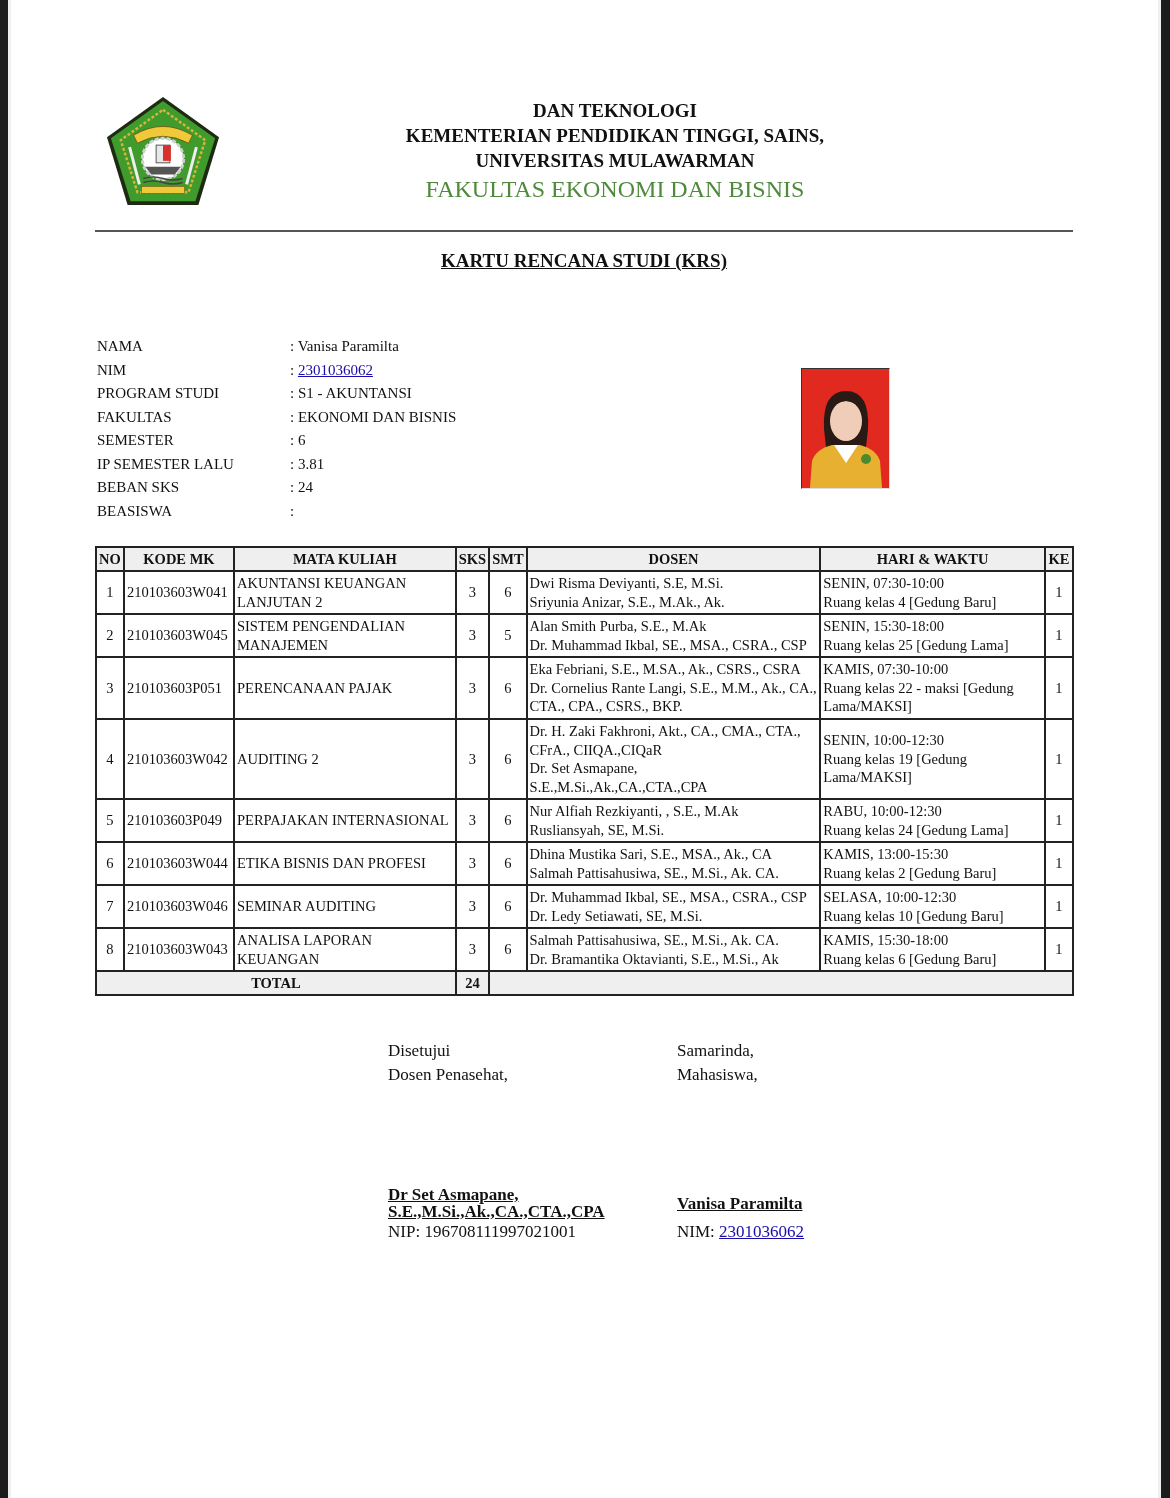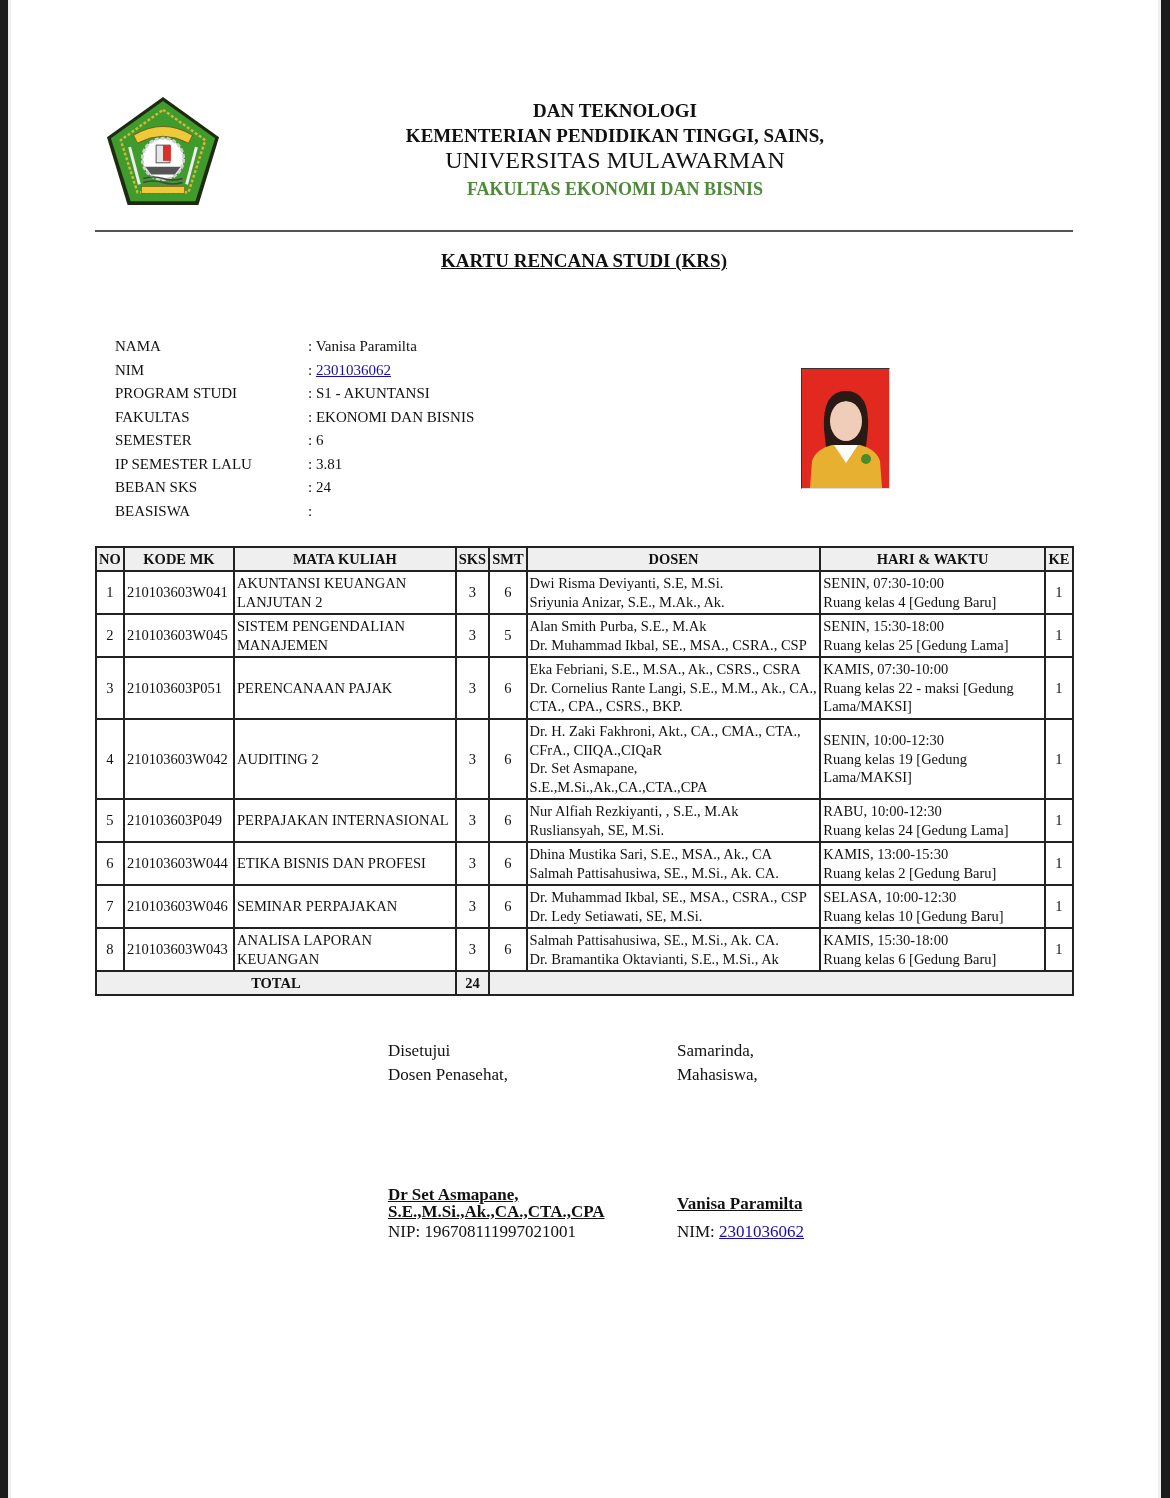--- a/index.html
+++ b/index.html
@@ -11,29 +11,29 @@
     }
     .edge-left { position: absolute; left: 0; top: 0; width: 8px; height: 1498px; background: #1c1c1c; }
     .edge-left-shade { position: absolute; left: 8px; top: 0; width: 3px; height: 1498px; background: #efefef; }
     .edge-right { position: absolute; right: 0; top: 0; width: 9px; height: 1498px; background: #1c1c1c; }
     .edge-right-shade { position: absolute; right: 9px; top: 0; width: 3px; height: 1498px; background: #efefef; }
 
     .logo { position: absolute; left: 104px; top: 94px; width: 118px; height: 116px; }
 
     .kop { position: absolute; left: 380px; top: 98px; width: 470px; text-align: center; }
     .kop .l1 { font-weight: bold; font-size: 19px; line-height: 25px; }
-    .kop .l3 { font-weight: normal; font-size: 24px; line-height: 25px; }
-    .kop .fak { font-weight: bold; font-size: 18px; line-height: 32px; color: #4f8a3c; }
+    .kop .l3 { font-weight: bold; font-size: 19px; line-height: 25px; }
+    .kop .fak { font-weight: normal; font-size: 24px; line-height: 32px; color: #4f8a3c; }
 
     .hr { position: absolute; left: 95px; top: 230px; width: 978px; height: 0; border-top: 2px solid #555; }
 
     .doc-title { position: absolute; left: 0; top: 250px; width: 1168px; text-align: center;
       font-size: 19px; font-weight: bold; text-decoration: underline; }
 
-    .bio { position: absolute; left: 115px; top: 335px; font-size: 15px; }
+    .bio { position: absolute; left: 97px; top: 335px; font-size: 15px; }
     .bio .row { height: 23.5px; display: flex; align-items: center; }
     .bio .lbl { width: 193px; }
     .bio .val { }
     a.link { color: #1a0dab; text-decoration: underline; }
 
     .photo { position: absolute; left: 801px; top: 368px; width: 87px; height: 119px;
       border: 1px solid #333; border-right-color: #ddd; border-bottom-color: #ddd; overflow: hidden; background: #e02a22; }
 
     table.krs { position: absolute; left: 95px; top: 546px; width: 979px; border-collapse: collapse;
       font-size: 14.5px; line-height: 18.5px; }
@@ -246,21 +246,21 @@
         </td>
       <td>
           <div>KAMIS, 13:00-15:30</div>
           <div>Ruang kelas 2 [Gedung Baru]</div>
         </td>
       <td class="c">1</td>
     </tr>
     <tr style="height:43px">
       <td class="c">7</td>
       <td>210103603W046</td>
-      <td>SEMINAR PERPAJAKAN</td>
+      <td>SEMINAR AUDITING</td>
       <td class="c">3</td>
       <td class="c">6</td>
       <td>
           <div>Dr. Muhammad Ikbal, SE., MSA., CSRA., CSP</div>
           <div>Dr. Ledy Setiawati, SE, M.Si.</div>
         </td>
       <td>
           <div>SELASA, 10:00-12:30</div>
           <div>Ruang kelas 10 [Gedung Baru]</div>
         </td>

